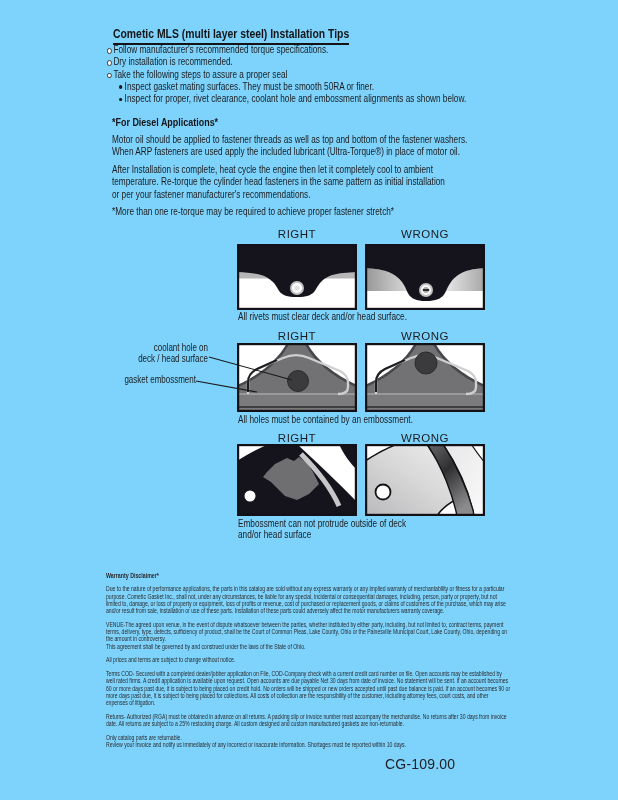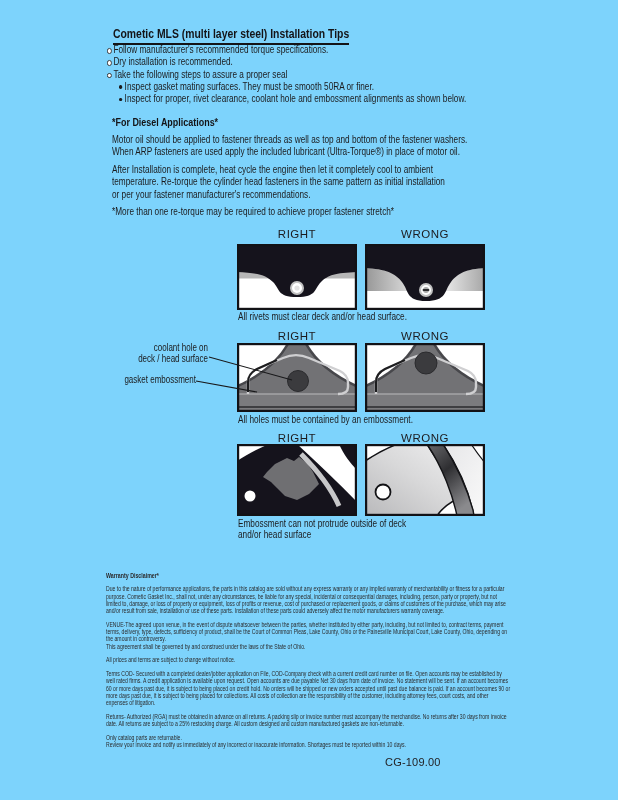--- a/index.html
+++ b/index.html
@@ -30,21 +30,21 @@
   .fbox{position:absolute;width:120px;}
   .fcap{position:absolute;font-size:10.3px;line-height:11px;color:#1b1b1d;white-space:nowrap;}
   .fcap3{white-space:pre-line;width:300px;}
   .ann{position:absolute;font-size:10px;line-height:10.6px;text-align:right;color:#1b1b1d;width:120px;}
   .lines{position:absolute;left:0;top:0;z-index:5;pointer-events:none;}
 
   .warranty{position:absolute;left:106px;top:572px;width:506px;font-size:6.4px;line-height:7.3px;color:#2b2b2d;}
   .warranty .wheading{font-weight:700;margin:0 0 6px 0;font-size:6.6px;}
   .warranty p{margin:0 0 6.4px 0;}
 
-  .footer-code{position:absolute;left:385px;top:756px;font-size:11px;color:#222225;letter-spacing:0.2px;}
+  .footer-code{position:absolute;left:385px;top:756px;font-size:14px;color:#222225;letter-spacing:0.2px;}
 </style>
 </head>
 <body>
 
 <div class="page">
 
   <div class="title cx">Cometic MLS (multi layer steel) Installation Tips</div>
 
   <div class="bullets cx">
     <div class="b-item"><span class="m1"></span><span>Follow manufacturer's recommended torque specifications.</span></div>

